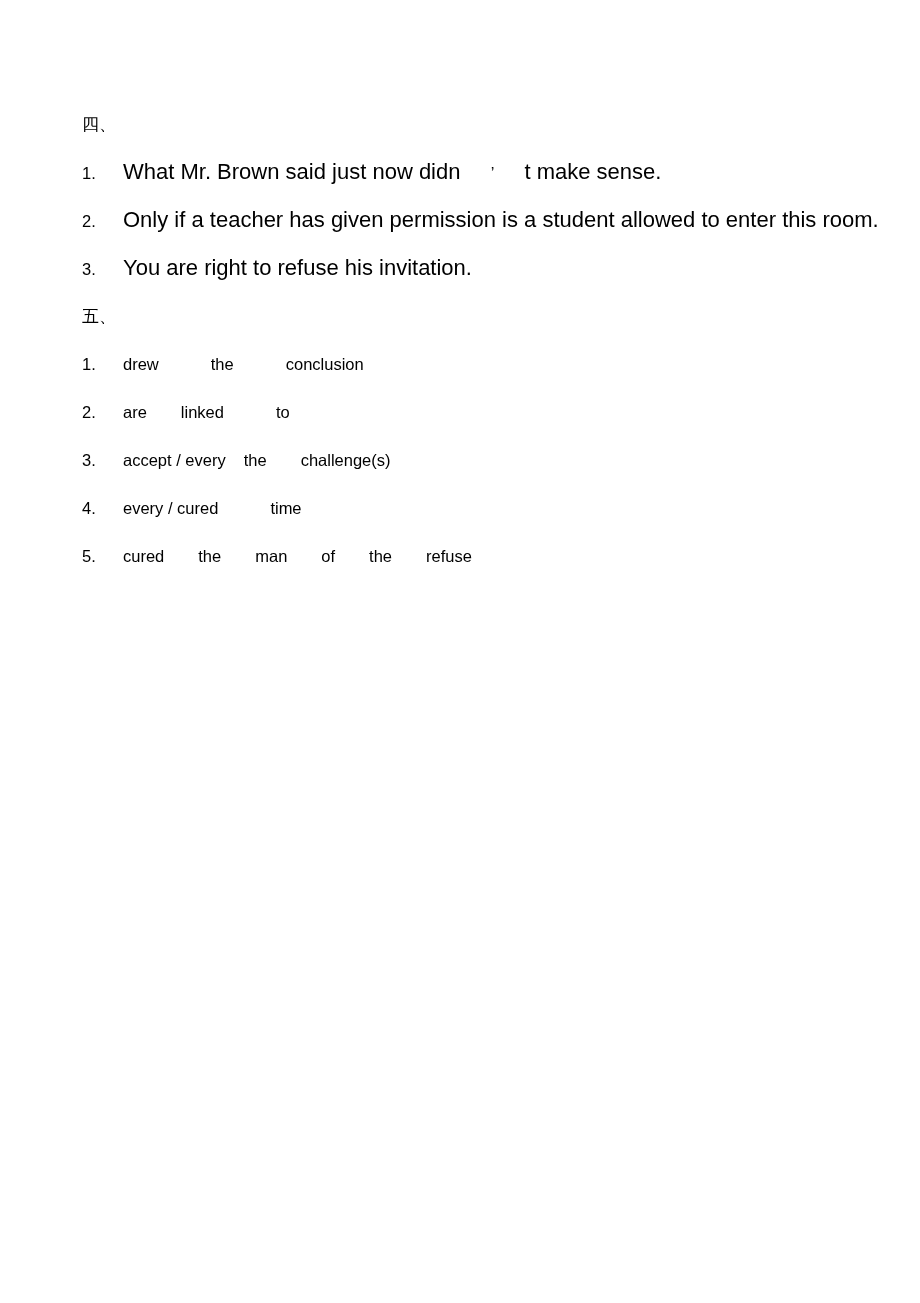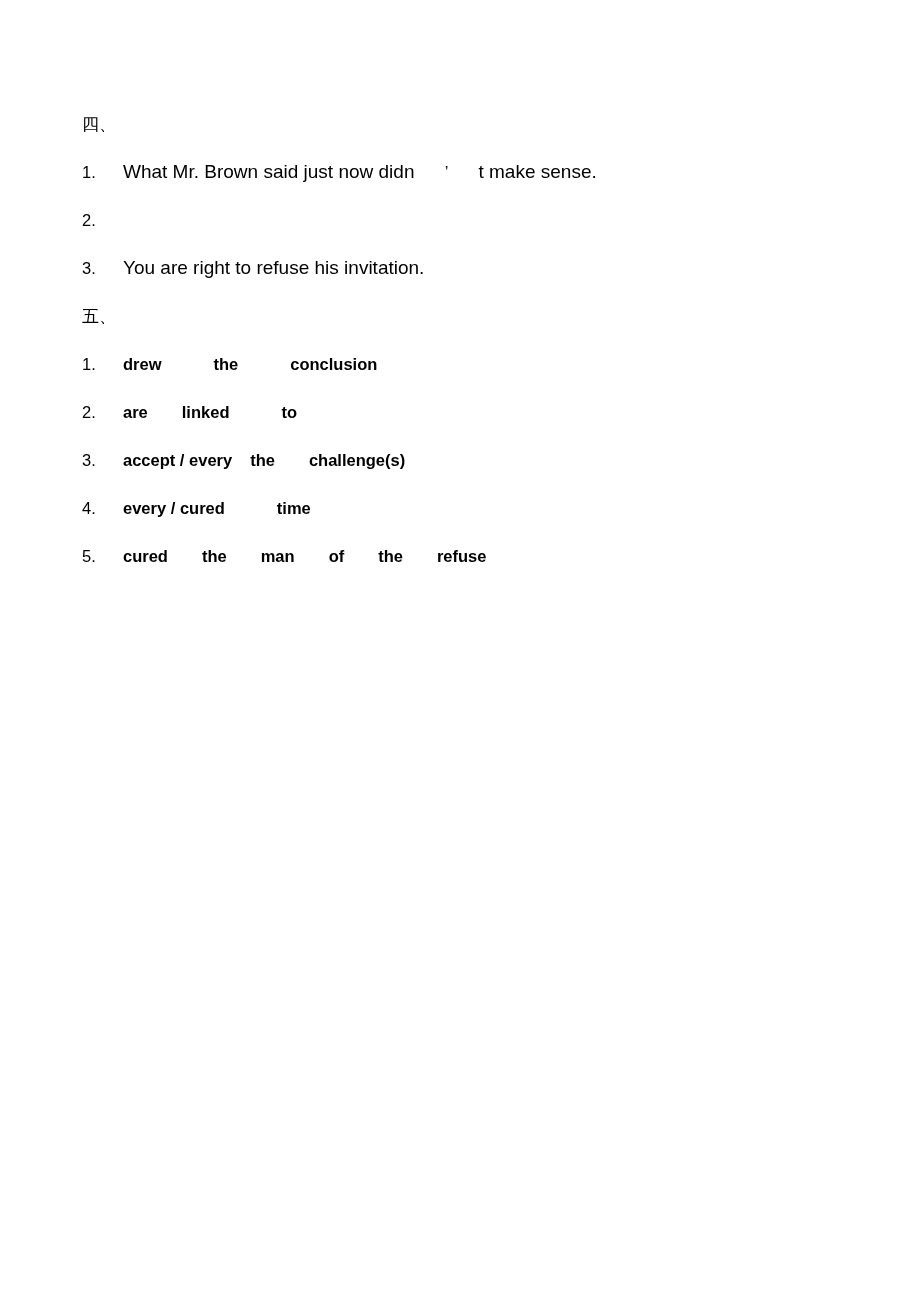--- a/index.html
+++ b/index.html
@@ -46,36 +46,35 @@
     color: #000000;
     white-space: pre;
   }
   .answer-num {
     width: 41px;
     flex: 0 0 41px;
     font-size: 16.5px;
     white-space: pre;
   }
   .answer-text {
-    font-size: 19px;
+    font-size: 22px;
     white-space: pre;
   }
   
   .seg-line {
     display: flex;
     align-items: baseline;
     height: 48px;
     line-height: 48px;
     font-size: 16.5px;
     white-space: pre;
   }
   .seg {
     white-space: pre;
     font-size: 16.5px;
-    font-weight: bold;
   }
   .gap-sm { display: inline-block; width: 18px; }
   .gap-md { display: inline-block; width: 34px; }
   .gap-lg { display: inline-block; width: 52px; }
   .apos {
     display: inline-block;
     width: 64px;
     text-align: center;
     white-space: pre;
   }
@@ -90,20 +89,21 @@
 
     <div class="answer-line">
       <span class="answer-num">1.</span>
       <span class="answer-text">What Mr. Brown said just now didn</span>
       <span class="apos">’</span>
       <span class="answer-text">t make sense.</span>
     </div>
 
     <div class="answer-line">
       <span class="answer-num">2.</span>
+      <span class="answer-text">Only if a teacher has given permission is a student allowed to enter this room.</span>
     </div>
 
     <div class="answer-line">
       <span class="answer-num">3.</span>
       <span class="answer-text">You are right to refuse his invitation.</span>
     </div>
 
     <div class="section-heading">五、</div>
 
     <div class="seg-line">

